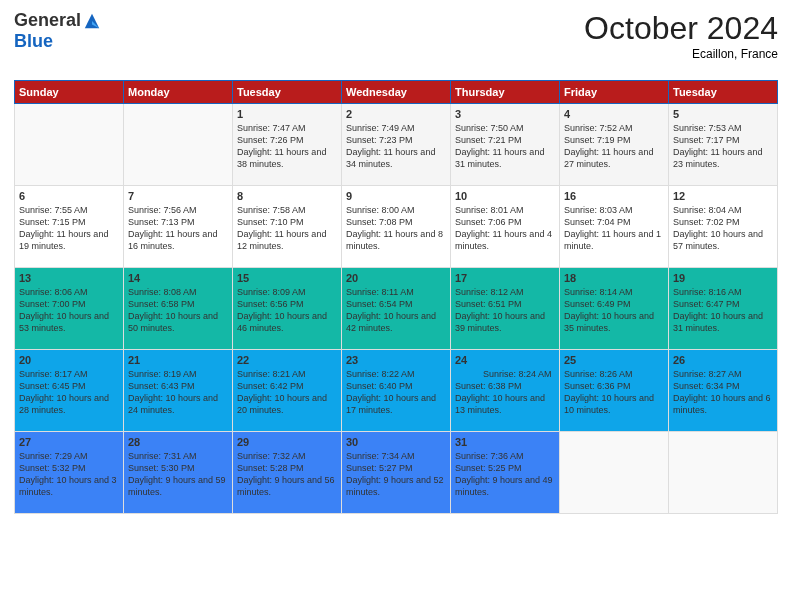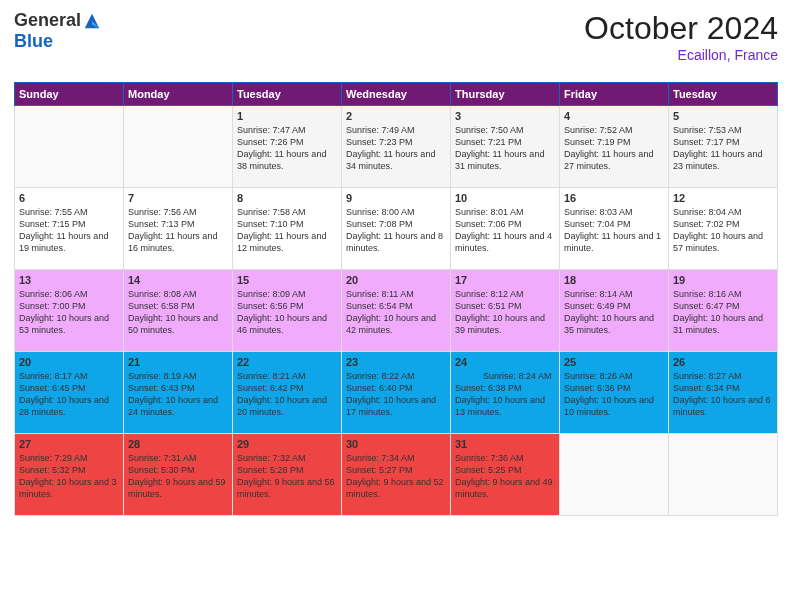--- a/index.html
+++ b/index.html
@@ -49,30 +49,30 @@
     .title-block {
       text-align: right;
     }
     .month-title {
       font-size: 32px;
       font-weight: normal;
       color: #222;
       text-align: center;
     }
     .location {
-      font-size: 14px;
-      color: #6d28d9;
+      font-size: 12px;
+      color: #000000;
     }
     table {
       width: 100%;
       border-collapse: collapse;
       table-layout: fixed;
     }
     thead tr {
-      background-color: #701a75;
+      background-color: #b91c1c;
     }
     thead th {
       color: #fff;
       font-size: 11px;
       font-weight: bold;
       padding: 5px 4px;
       text-align: left;
       border: 1px solid #1565c0;
     }
     tbody tr {
@@ -174,21 +174,21 @@
           <td><span class="day-num">10</span><span class="day-detail" style="white-space: pre-line;">Sunrise: 8:01 AM
 Sunset: 7:06 PM
 Daylight: 11 hours and 4 minutes.</span></td>
           <td><span class="day-num">16</span><span class="day-detail" style="white-space: pre-line;">Sunrise: 8:03 AM
 Sunset: 7:04 PM
 Daylight: 11 hours and 1 minute.</span></td>
           <td><span class="day-num">12</span><span class="day-detail" style="white-space: pre-line;">Sunrise: 8:04 AM
 Sunset: 7:02 PM
 Daylight: 10 hours and 57 minutes.</span></td>
         </tr>
-        <tr style="background: #f0abfc;">
+        <tr style="background: #14b8a6;">
           <td><span class="day-num">13</span><span class="day-detail" style="white-space: pre-line;">Sunrise: 8:06 AM
 Sunset: 7:00 PM
 Daylight: 10 hours and 53 minutes.</span></td>
           <td><span class="day-num">14</span><span class="day-detail" style="white-space: pre-line;">Sunrise: 8:08 AM
 Sunset: 6:58 PM
 Daylight: 10 hours and 50 minutes.</span></td>
           <td><span class="day-num">15</span><span class="day-detail" style="white-space: pre-line;">Sunrise: 8:09 AM
 Sunset: 6:56 PM
 Daylight: 10 hours and 46 minutes.</span></td>
           <td><span class="day-num">20</span><span class="day-detail" style="white-space: pre-line;">Sunrise: 8:11 AM
@@ -220,21 +220,21 @@
           <td><span class="day-num">24</span><span class="day-detail" style="white-space: pre-line; margin-left: 28px;">Sunrise: 8:24 AM
 Sunset: 6:38 PM
 Daylight: 10 hours and 13 minutes.</span></td>
           <td><span class="day-num">25</span><span class="day-detail" style="white-space: pre-line;">Sunrise: 8:26 AM
 Sunset: 6:36 PM
 Daylight: 10 hours and 10 minutes.</span></td>
           <td><span class="day-num">26</span><span class="day-detail" style="white-space: pre-line;">Sunrise: 8:27 AM
 Sunset: 6:34 PM
 Daylight: 10 hours and 6 minutes.</span></td>
         </tr>
-        <tr style="background: #ef4444;">
+        <tr style="background: #3b82f6;">
           <td><span class="day-num">27</span><span class="day-detail" style="white-space: pre-line;">Sunrise: 7:29 AM
 Sunset: 5:32 PM
 Daylight: 10 hours and 3 minutes.</span></td>
           <td><span class="day-num">28</span><span class="day-detail" style="white-space: pre-line;">Sunrise: 7:31 AM
 Sunset: 5:30 PM
 Daylight: 9 hours and 59 minutes.</span></td>
           <td><span class="day-num">29</span><span class="day-detail" style="white-space: pre-line;">Sunrise: 7:32 AM
 Sunset: 5:28 PM
 Daylight: 9 hours and 56 minutes.</span></td>
           <td><span class="day-num">30</span><span class="day-detail" style="white-space: pre-line;">Sunrise: 7:34 AM

